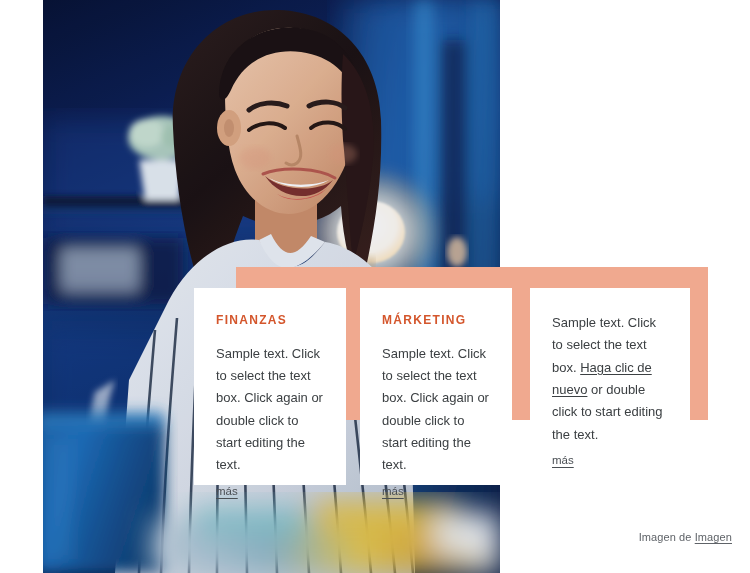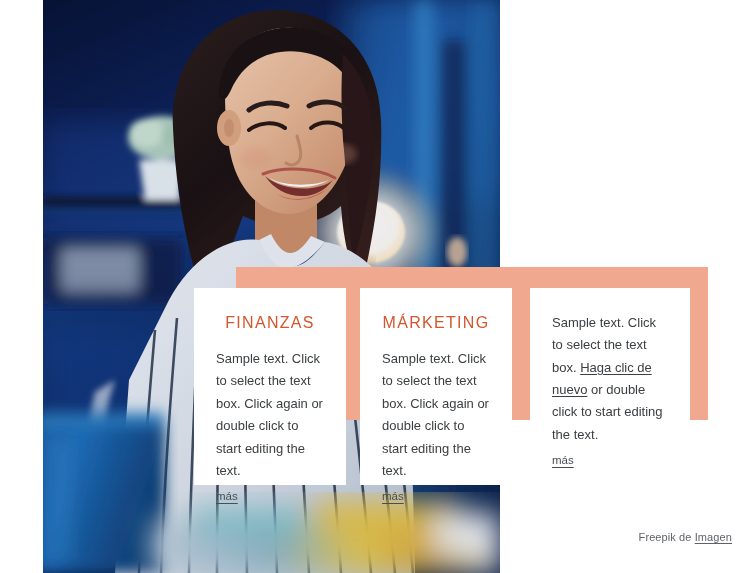--- a/index.html
+++ b/index.html
@@ -46,28 +46,27 @@
   .card {
     position: absolute;
     background: #ffffff;
     padding: 24px 22px 26px 22px;
   }
   .card-1 { left: 194px; top: 288px; width: 152px; height: 197px; }
   .card-2 { left: 360px; top: 288px; width: 152px; height: 197px; }
   .card-3 { left: 530px; top: 288px; width: 160px; height: 195px; }
 
   .card-title {
-    font-size: 16px;
-    font-weight: normal;
+    font-size: 12px;
+    font-weight: bold;
     letter-spacing: 1.3px;
     color: #d4562c;
     line-height: 1.38;
     margin-bottom: 14px;
     text-transform: uppercase;
-    text-align: center;
   }
   .card-3 .card-title { margin-bottom: 12px; }
 
   .card-body {
     font-size: 13px;
     line-height: 1.72;
     color: #3c4043;
   }
 
   .inline-link {
@@ -302,15 +301,15 @@
     <div class="card-title">MÁRKETING</div>
     <div class="card-body">Sample text. Click to select the text box. Click again or double click to start editing the text.</div>
     <a href="#" class="more-link">más</a>
   </div>
 
   <div class="card card-3">
     <div class="card-body"><span>Sample text. Click to select the text box. </span><a href="#" class="inline-link">Haga clic de nuevo</a><span> or double click to start editing the text.</span></div>
     <a href="#" class="more-link">más</a>
   </div>
 
-  <div class="attribution"><span>Freepik de </span><a href="#">Imagen</a></div>
+  <div class="attribution"><span>Imagen de </span><a href="#">Imagen</a></div>
 
 </div>
 
 </body></html>

